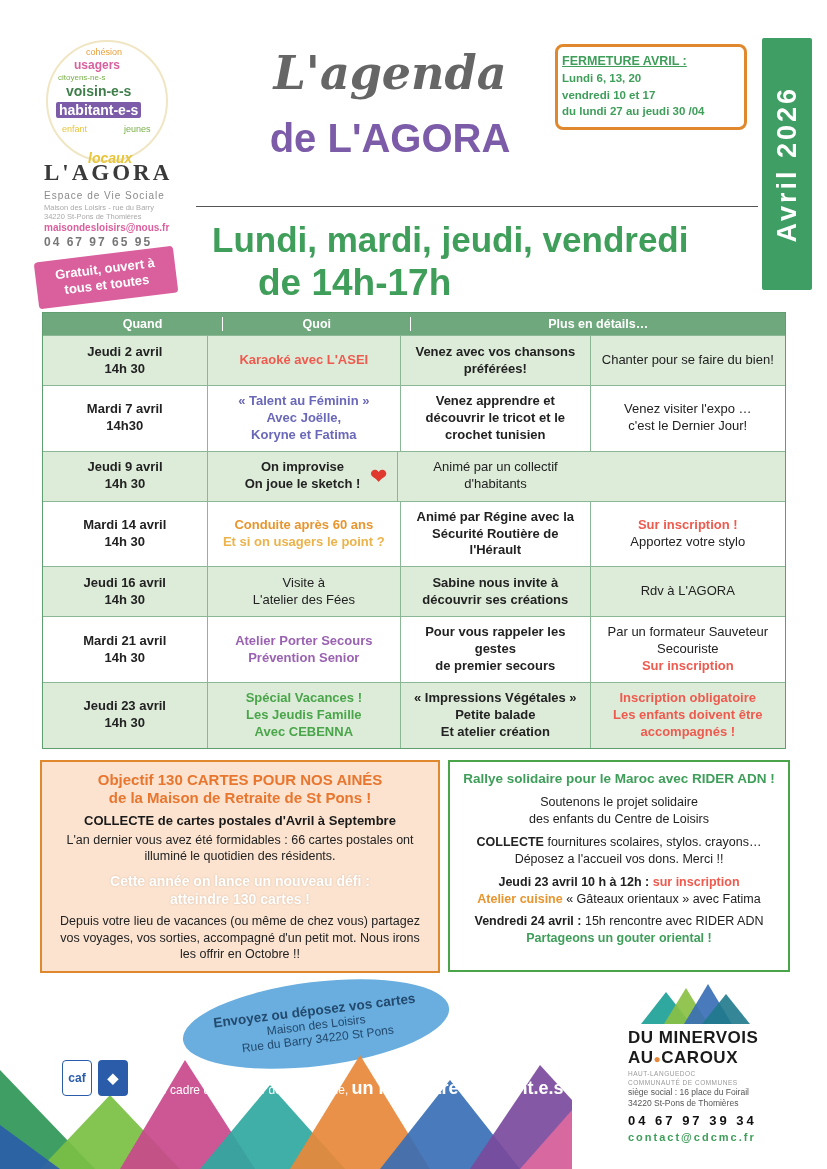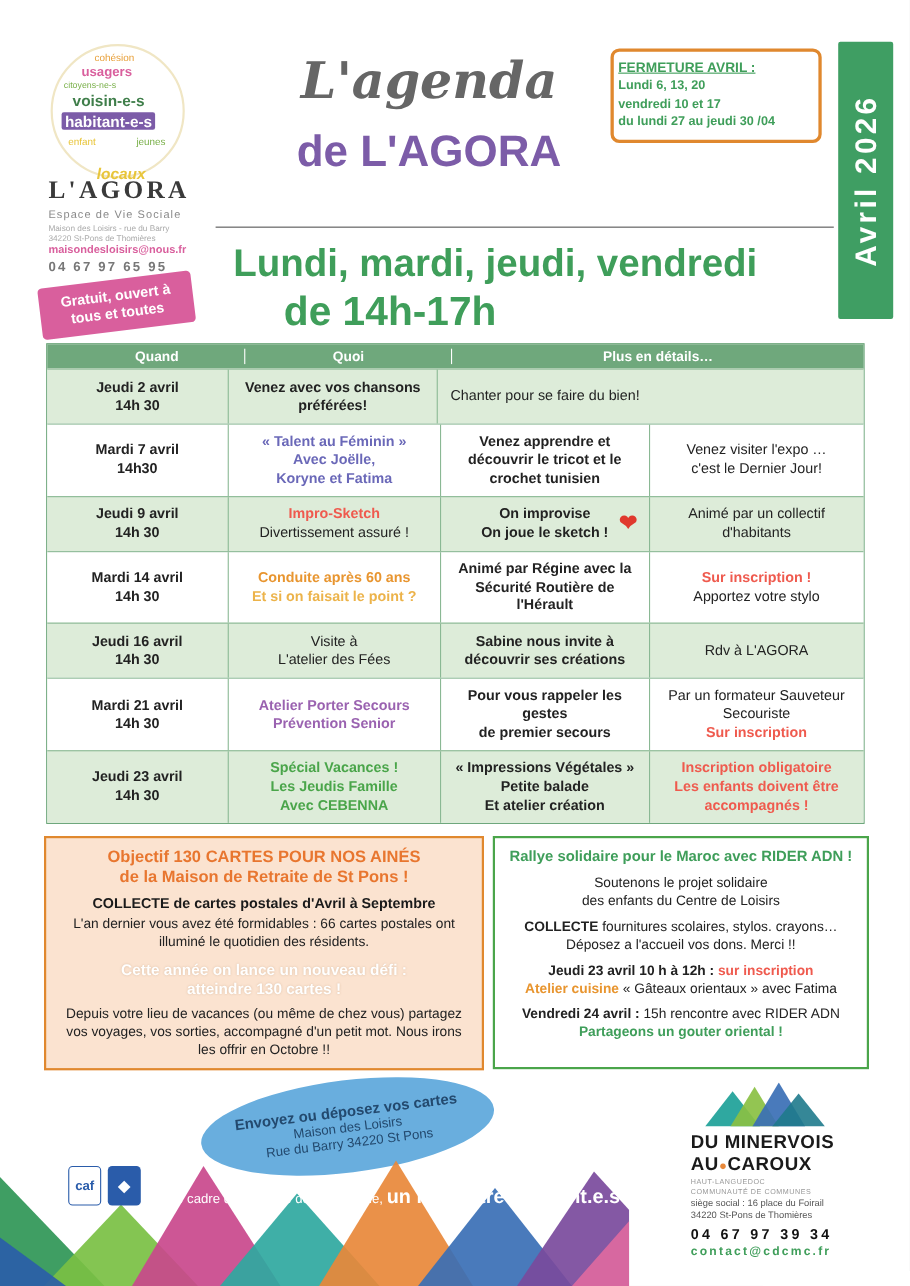--- a/index.html
+++ b/index.html
@@ -159,20 +159,23 @@
       <div class="th-quand">Quand</div>
       <div class="th-quoi">Quoi</div>
       <div class="th-details">Plus en détails…</div>
     </div>
     <div>
         <div class="trow row-a">
           <div class="tcell cell-quand">
             <div class="tline">Jeudi 2 avril</div>
             <div class="tline">14h 30</div>
           </div>
+          <div class="tcell cell-quoi">
+            <div class="tline c-red">Karaoké avec L'ASEI</div>
+          </div>
           <div class="tcell cell-detail1">
             <div class="tline">Venez avec vos chansons</div>
             <div class="tline">préférées!</div>
           </div>
           <div class="tcell cell-detail2">
             <div class="tline">Chanter pour se faire du bien!</div>
           </div>
         </div>
         <div class="trow row-b">
           <div class="tcell cell-quand">
@@ -192,42 +195,38 @@
           <div class="tcell cell-detail2">
             <div class="tline">Venez visiter l'expo …</div>
             <div class="tline">c'est le Dernier Jour!</div>
           </div>
         </div>
         <div class="trow row-a">
           <div class="tcell cell-quand">
             <div class="tline">Jeudi 9 avril</div>
             <div class="tline">14h 30</div>
           </div>
-          <div class="tcell cell-quoi">
-            <div class="tline c-red">Impro-Sketch</div>
-            <div class="tline">Divertissement assuré !</div>
-          </div>
           <div class="tcell cell-detail1">
             <div class="tline">On improvise</div>
             <div class="tline">On joue le sketch !</div>
             <span class="heart">❤</span>
           </div>
           <div class="tcell cell-detail2">
             <div class="tline">Animé par un collectif</div>
             <div class="tline">d'habitants</div>
           </div>
         </div>
         <div class="trow row-b">
           <div class="tcell cell-quand">
             <div class="tline">Mardi 14 avril</div>
             <div class="tline">14h 30</div>
           </div>
           <div class="tcell cell-quoi">
             <div class="tline c-orange">Conduite après 60 ans</div>
-            <div class="tline c-orange2">Et si on faisait le point ?</div>
+            <div class="tline c-orange2">Et si on usagers le point ?</div>
           </div>
           <div class="tcell cell-detail1">
             <div class="tline">Animé par Régine avec la</div>
             <div class="tline">Sécurité Routière de l'Hérault</div>
           </div>
           <div class="tcell cell-detail2">
             <div class="tline c-red">Sur inscription !</div>
             <div class="tline">Apportez votre stylo</div>
           </div>
         </div>

